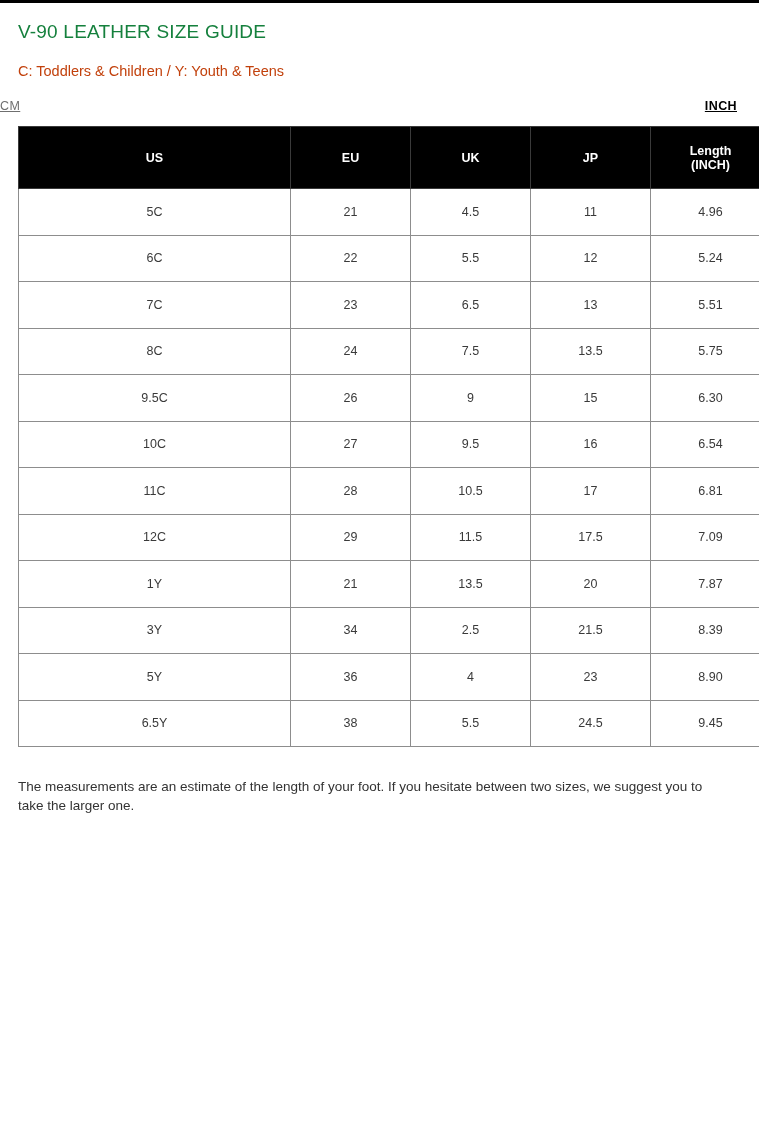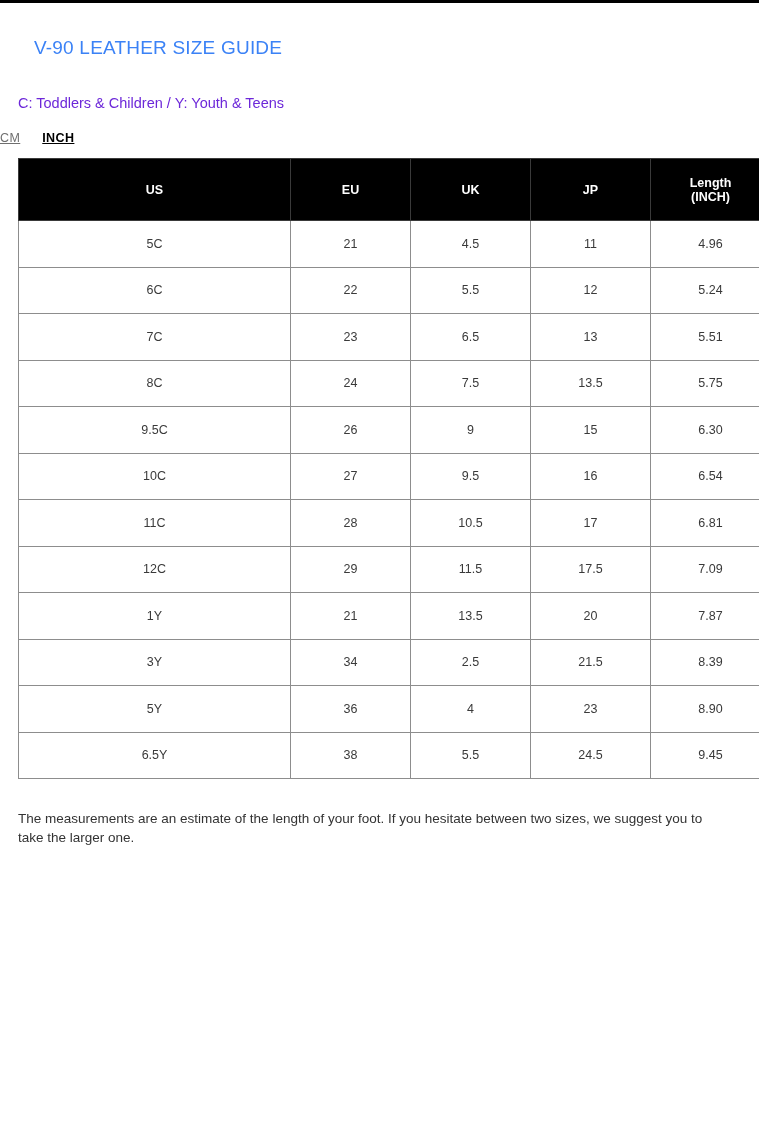--- a/index.html
+++ b/index.html
@@ -28,42 +28,42 @@
   }
 
   .page {
     position: absolute;
     top: 3px;
     left: 0;
     width: 759px;
   }
 
   .guide-title {
-    margin: 16px;
+    margin: 0;
     padding: 18px 0 0 18px;
     font-size: 19px;
     font-weight: 400;
     letter-spacing: 0.2px;
-    color: #3b82f6;
+    color: #15803d;
     line-height: 22px;
   }
 
   .guide-subtitle {
     margin: 0;
     padding: 19px 0 0 18px;
     font-size: 14.5px;
     font-weight: 400;
-    color: #6d28d9;
+    color: #c2410c;
     line-height: 18px;
   }
 
   
   .unit-switch {
     display: flex;
-    justify-content: flex-start;
+    justify-content: space-between;
     align-items: baseline;
     gap: 22px;
     padding: 19px 22px 0 0;
     font-size: 12.5px;
   }
   .unit-option {
     cursor: pointer;
     white-space: nowrap;
     text-decoration: underline;
   }

